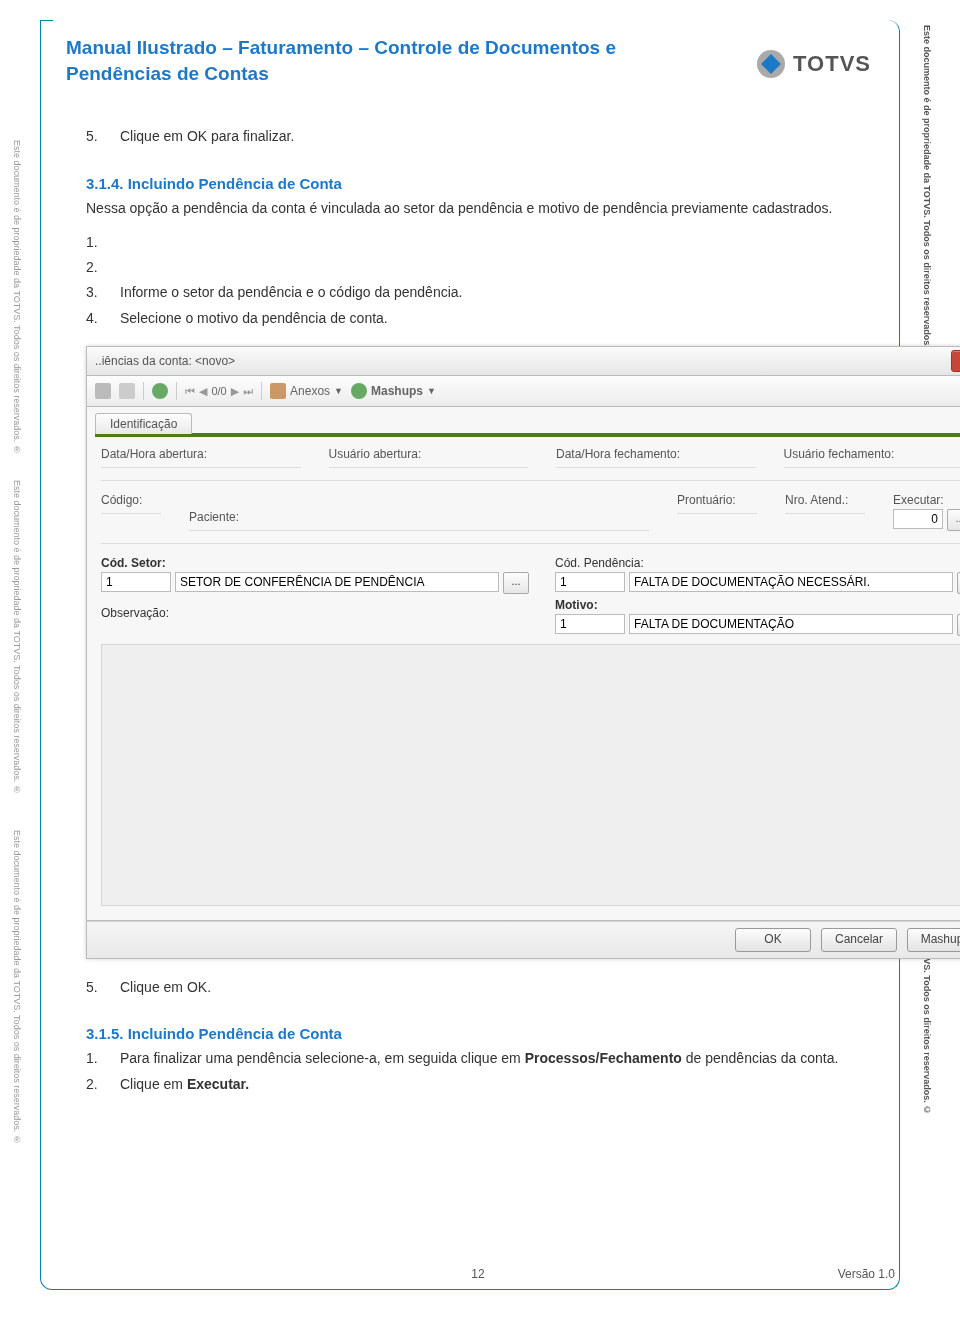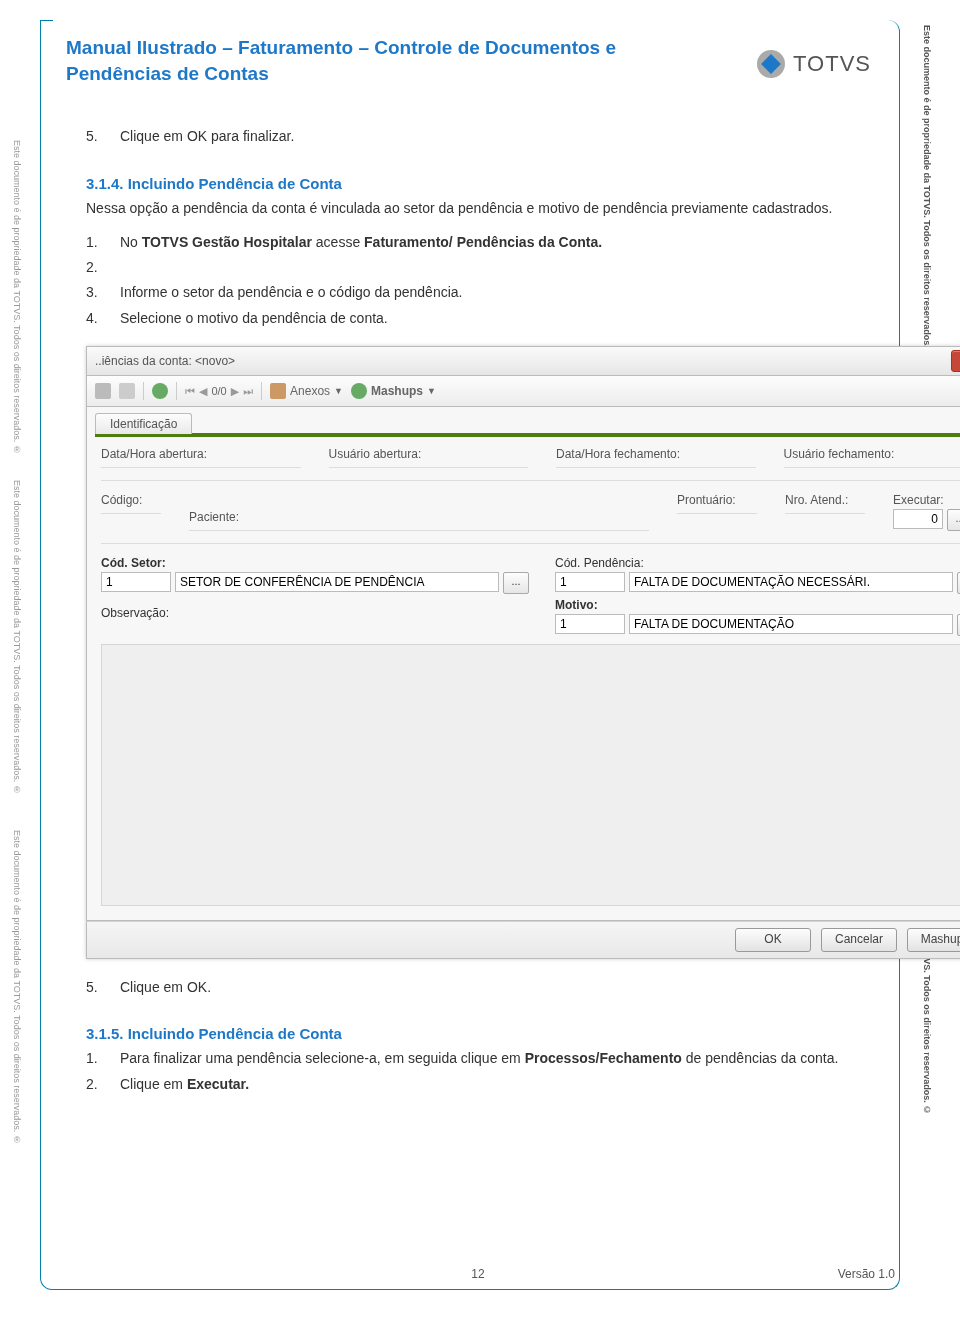--- a/index.html
+++ b/index.html
@@ -71,21 +71,21 @@
   .logo-circle::before{
     content:"";
     position:absolute;
     width:14px;height:14px;
     background:#1e78c8;
     top:7px;left:7px;
     transform:rotate(45deg);
   }
   .logo-text {
     font-size: 22px;
-    font-weight: normal;
+    font-weight: bold;
     color: #555;
     letter-spacing: 1px;
   }
 
   .content {
     margin-top: 40px;
   }
   .step-row {
     display: flex;
     gap: 18px;
@@ -282,23 +282,20 @@
       <span>
         <span>Clique em OK para finalizar.</span>
       </span>
     </div>
 
     <div class="section-heading">3.1.4. Incluindo Pendência de Conta</div>
     <div class="intro-text">Nessa opção a pendência da conta é vinculada ao setor da pendência e motivo de pendência previamente cadastrados.</div>
 
     <div class="step-row">
       <span class="step-num">1.</span>
-      <span>
-        <span>No </span><b>TOTVS Gestão Hospitalar</b><span>  acesse </span><b>Faturamento/ Pendências da Conta.</b>
-      </span>
     </div>
     <div class="step-row">
       <span class="step-num">2.</span>
     </div>
     <div class="step-row">
       <span class="step-num">3.</span>
       <span>Informe o setor da pendência e o código da pendência.</span>
     </div>
     <div class="step-row">
       <span class="step-num">4.</span>

